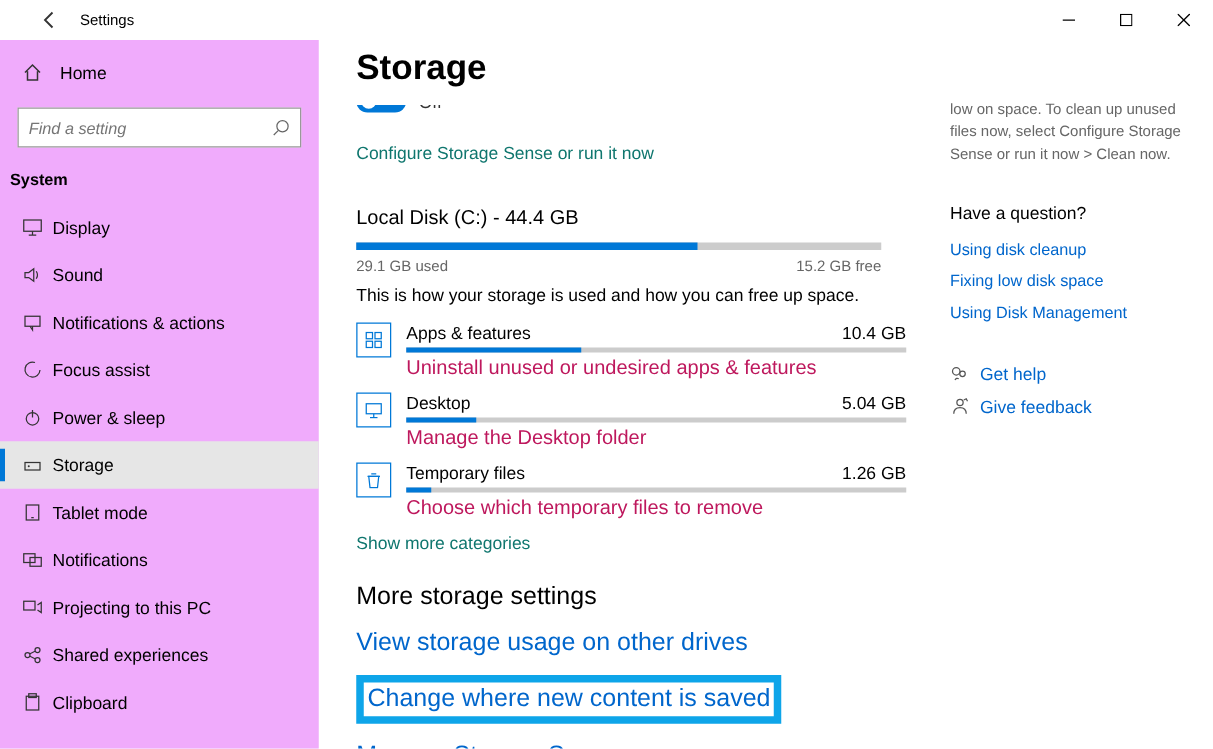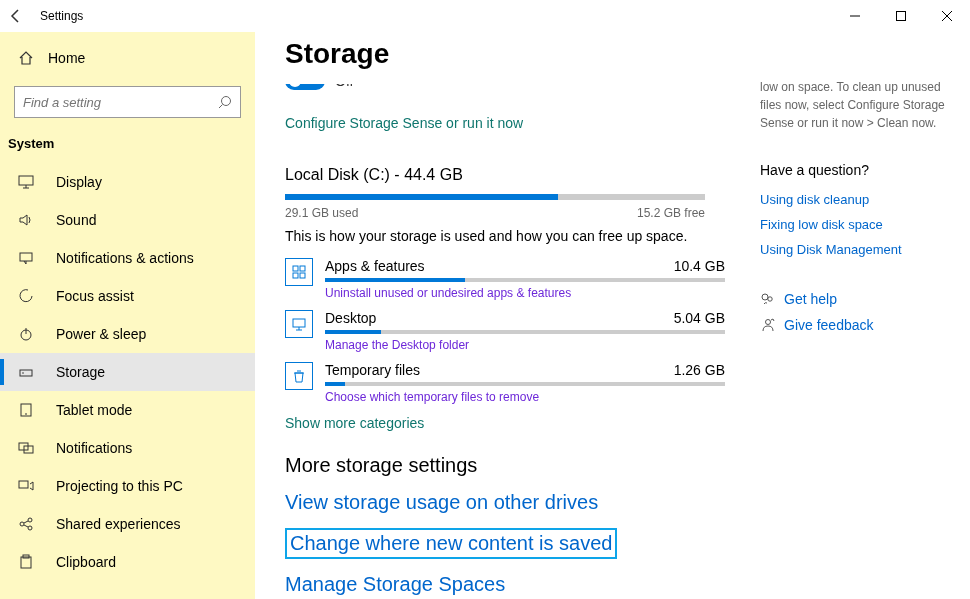--- a/index.html
+++ b/index.html
@@ -1,33 +1,33 @@
 <!DOCTYPE html>
 <html><head>
 <meta charset="utf-8">
 <style>
   * { box-sizing: border-box; margin: 0; padding: 0; font-family: "Segoe UI", Arial, sans-serif; }
   body { width: 970px; height: 599px; background: #fff; overflow: hidden; color: #000; }
-  .titlebar { height: 32px; display: flex; align-items: center; padding-left: 0; }
+  .titlebar { height: 32px; display: flex; align-items: center; padding-left: 24px; }
   .titlebar .back { width: 32px; height: 32px; display: flex; align-items: center; justify-content: center; font-size: 16px; color: #333; cursor: pointer; }
   .titlebar .title { font-size: 12px; margin-left: 8px; color: #000; }
   .titlebar .win-controls { margin-left: auto; display: flex; }
   .titlebar .win-controls div { width: 46px; height: 32px; display: flex; align-items: center; justify-content: center; font-size: 13px; cursor: pointer; }
   .main { display: flex; height: 567px; }
-  .sidebar { width: 255px; border-right: none; background: #fef9c3; }
+  .sidebar { width: 255px; border-right: none; background: #f0abfc; }
   .home-row { display: flex; align-items: center; height: 36px; padding-left: 16px; font-size: 14px; cursor: pointer; margin-top: 8px; }
   .home-row .icon { width: 20px; display: flex; justify-content: center; }
   .home-row .label { margin-left: 12px; }
   .search-box { margin: 10px 14px 10px 14px; height: 32px; border: 1px solid #999; display: flex; align-items: center; padding: 0 8px; background: #fff; }
   .search-box input { border: none; outline: none; flex: 1; font-size: 13px; font-style: italic; color: #666; background: transparent; }
   .search-box .icon { color: #666; transform: scaleX(-1); }
   .cat-header { font-size: 13px; font-weight: 700; padding: 8px 16px 12px 8px; }
   .nav-item { display: flex; align-items: center; height: 38px; padding-left: 16px; font-size: 14px; cursor: pointer; position: relative; }
   .nav-item .icon { width: 20px; display: flex; justify-content: center; color: #333; }
-  .nav-item .label { margin-left: 20px; }
+  .nav-item .label { margin-left: 6px; }
   .nav-item.active::before { content: ""; position: absolute; left: 0; top: 6px; bottom: 6px; width: 4px; background: #0078d7; }
   .nav-item.active { background: #e6e6e6; }
   .content-wrap { flex: 1; display: flex; overflow: hidden; }
   .content { flex: 1; padding: 6px 30px 0 30px; overflow: hidden; }
   .content h1 { font-size: 28px; font-weight: 600; margin-bottom: 14px; }
   .toggle-row { display: flex; align-items: center; margin-bottom: 10px; height: 20px; overflow: hidden;}
   .toggle { width: 40px; height: 18px; border-radius: 9px; background: #0078d7; position: relative; margin-right: 10px; margin-top: -26px;}
   .toggle::after { content:""; position:absolute; width:12px; height:12px; border-radius:50%; background:#fff; top:3px; left:4px;}
   .toggle-label { font-size: 14px; color:#333; margin-top:-26px;}
   .link { color: #0f766e; font-size: 14px; cursor: pointer; }
@@ -36,24 +36,24 @@
   .disk-bar { height: 6px; background: #ccc; margin-bottom: 6px; position: relative; width: 420px;}
   .disk-bar .fill { position:absolute; left:0; top:0; bottom:0; background:#0078d7; }
   .disk-stats { display:flex; justify-content:space-between; width:420px; font-size:12px; color:#666; margin-bottom:8px;}
   .disk-desc { font-size: 14px; margin-bottom: 14px; }
   .cat-row { display:flex; align-items:flex-start; margin-bottom: 10px; width: 440px; cursor:pointer;}
   .cat-row .cicon { width:28px; height:28px; border:1px solid #0078d7; color:#0078d7; display:flex; align-items:center; justify-content:center; margin-right:12px; font-size:14px; flex-shrink:0;}
   .cat-row .cbody { flex:1; }
   .cat-row .chead { display:flex; justify-content:space-between; font-size:14px; margin-bottom:4px;}
   .cat-row .cbar { height:4px; background:#ccc; position:relative; margin-bottom:4px;}
   .cat-row .cbar .cfill { position:absolute; left:0; top:0; bottom:0; background:#0078d7;}
-  .cat-row .csub { font-size:12px; color:#6d28d9; }
+  .cat-row .csub { font-size:16px; color:#be185d; }
   .more-heading { font-size: 20px; font-weight:400; margin: 22px 0 14px 0;}
   .link-block a { display:block; margin-bottom: 14px; color:#0066cc; font-size:20px; text-decoration:none; cursor:pointer;}
-  .highlight-box { border:2px solid #0ea5e9; padding:2px 3px; display:inline-block; }
+  .highlight-box { border:6px solid #0ea5e9; padding:2px 3px; display:inline-block; }
   .right-col { width: 210px; padding: 46px 14px 0 0; font-size: 13px; color:#555;}
   .right-col .tip { font-size:12px; line-height:1.5; margin-bottom:30px; color:#666;}
   .right-col .q { font-size:14px; color:#000; margin-bottom:14px;}
   .right-col .rlink { color:#0066cc; font-size:13px; display:block; margin-bottom:10px; cursor:pointer;}
   .help-row { display:flex; align-items:center; margin-bottom:10px; margin-top:34px;}
   .help-row .hicon { width:24px; color:#555;}
   .help-row .hlink { color:#0066cc; font-size:14px; cursor:pointer;}
   svg { display: block; }
 </style>
 </head>

